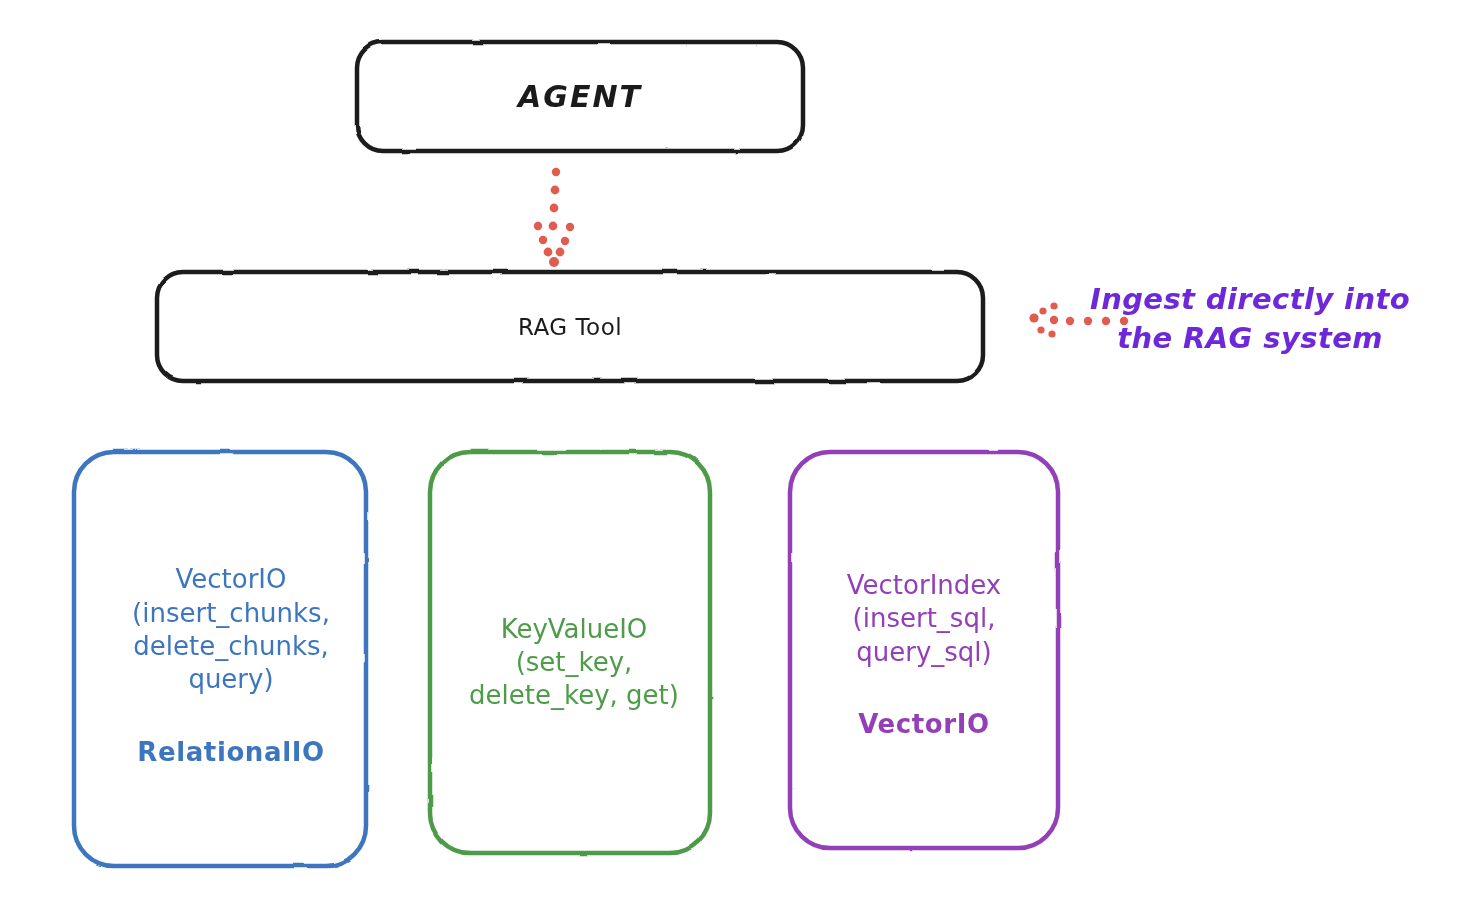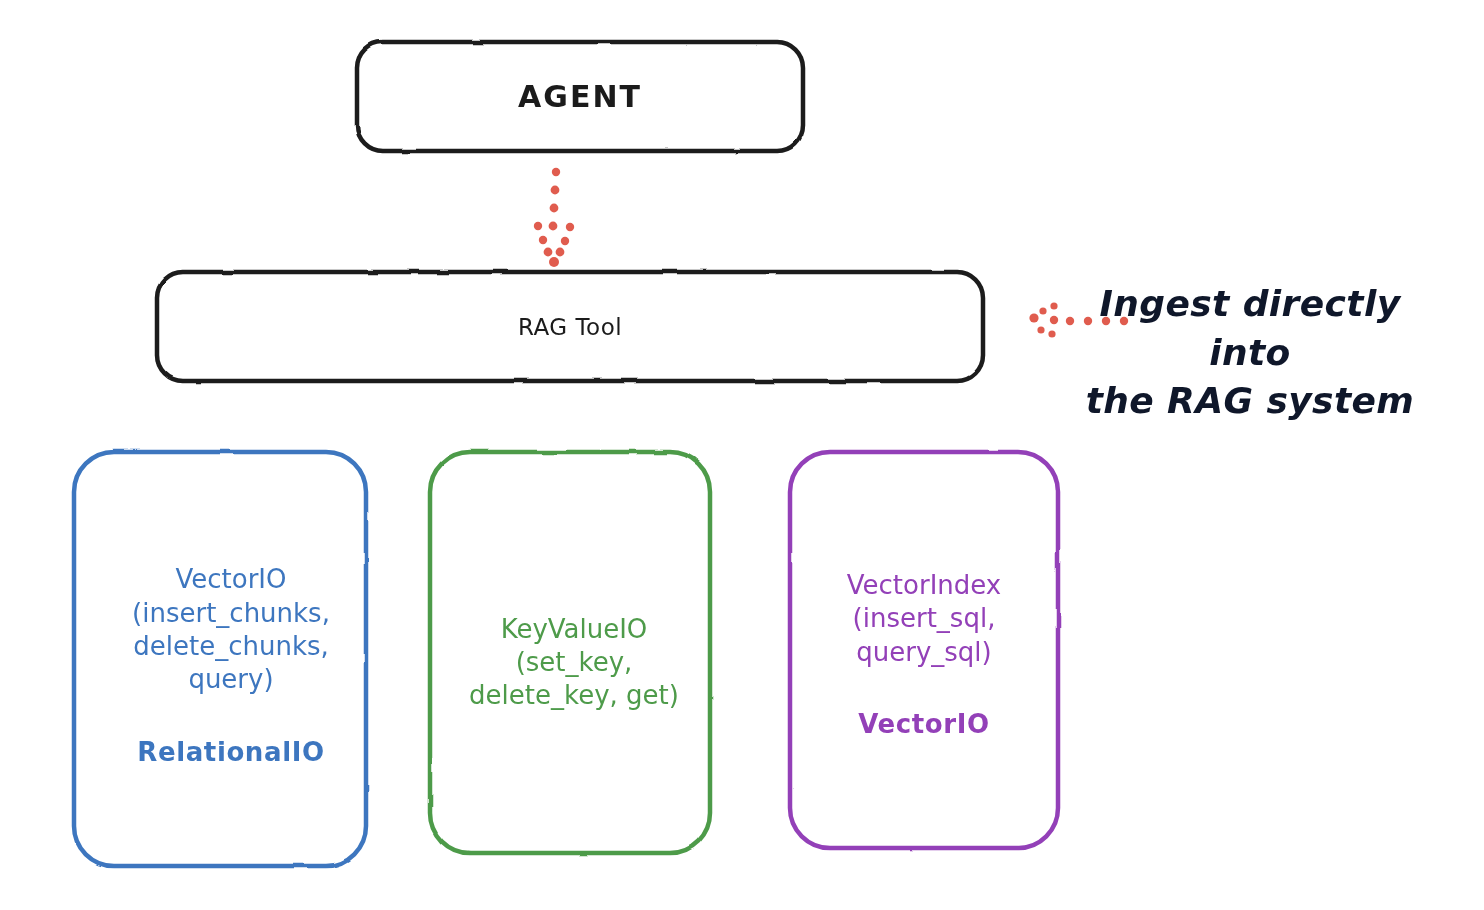--- a/index.html
+++ b/index.html
@@ -49,20 +49,21 @@
 
   .box-label {
     position: relative;
     z-index: 2;
     font-family: "DejaVu Sans", sans-serif;
     letter-spacing: 0.5px;
   }
 
   .label-agent {
     font-size: 30px;
+    font-style: italic;
     font-weight: 600;
     color: #1b1b1b;
     letter-spacing: 2px;
   }
   .label-ragtool {
     font-size: 23px;
     font-weight: 500;
     color: #1b1b1b;
     letter-spacing: 0.5px;
   }
@@ -120,22 +121,22 @@
   .node-vector .stack      { transform: translateY(6px); padding-left: 28px; }
   .node-keyvalue .stack    { transform: translateY(10px); margin-left: 8px; }
   .node-relational .stack  { transform: translateY(4px); }
 
   
   .annotation {
     position: absolute;
     left: 1085px;
     top: 280px;
     width: 330px;
-    color: #0f172a;
-    font-size: 36px;
+    color: #6d28d9;
+    font-size: 29px;
     line-height: 1.35;
     font-style: italic;
     font-weight: 600;
     text-align: center;
     letter-spacing: 0.4px;
     white-space: pre-line;
   }
 </style>
 </head>
 <body>

